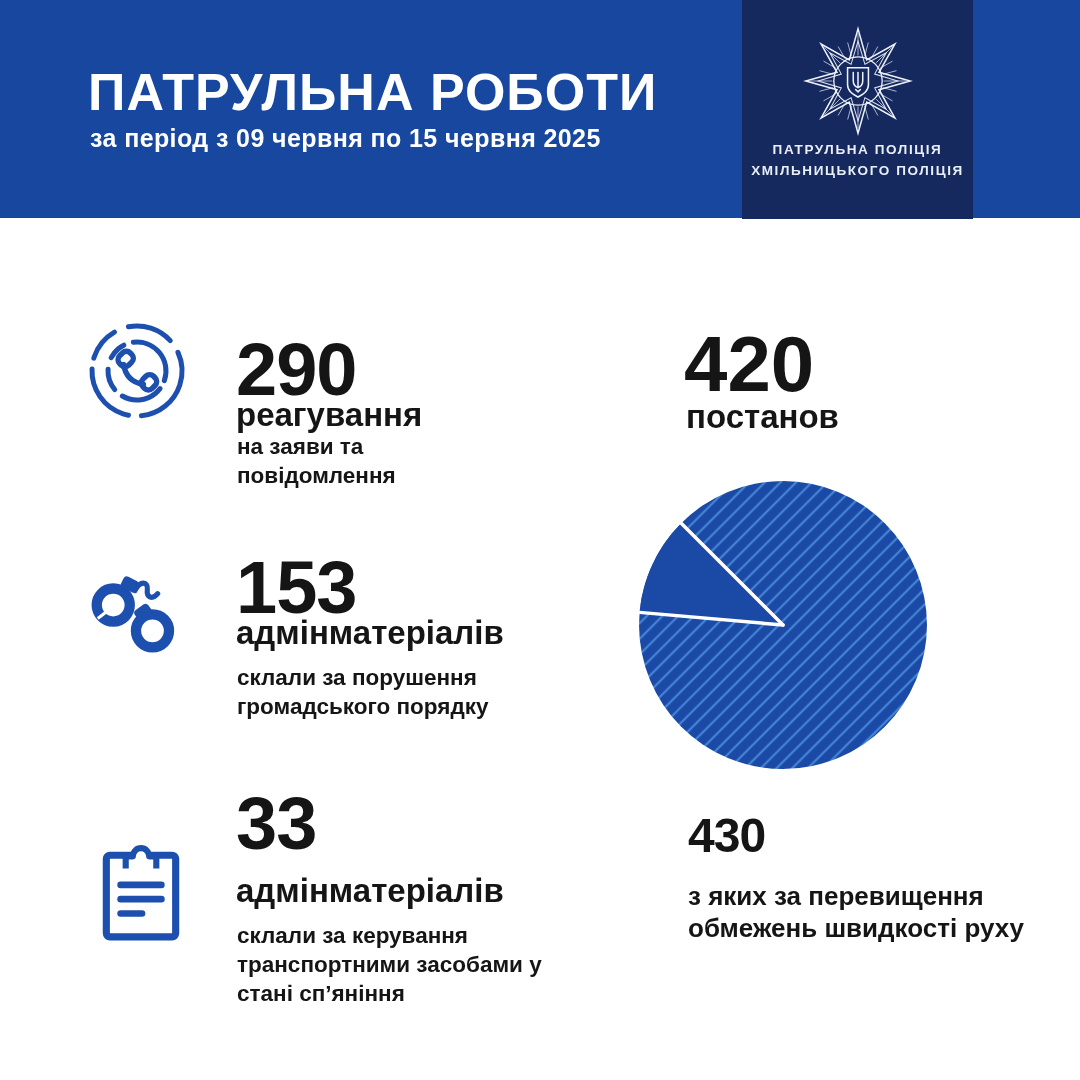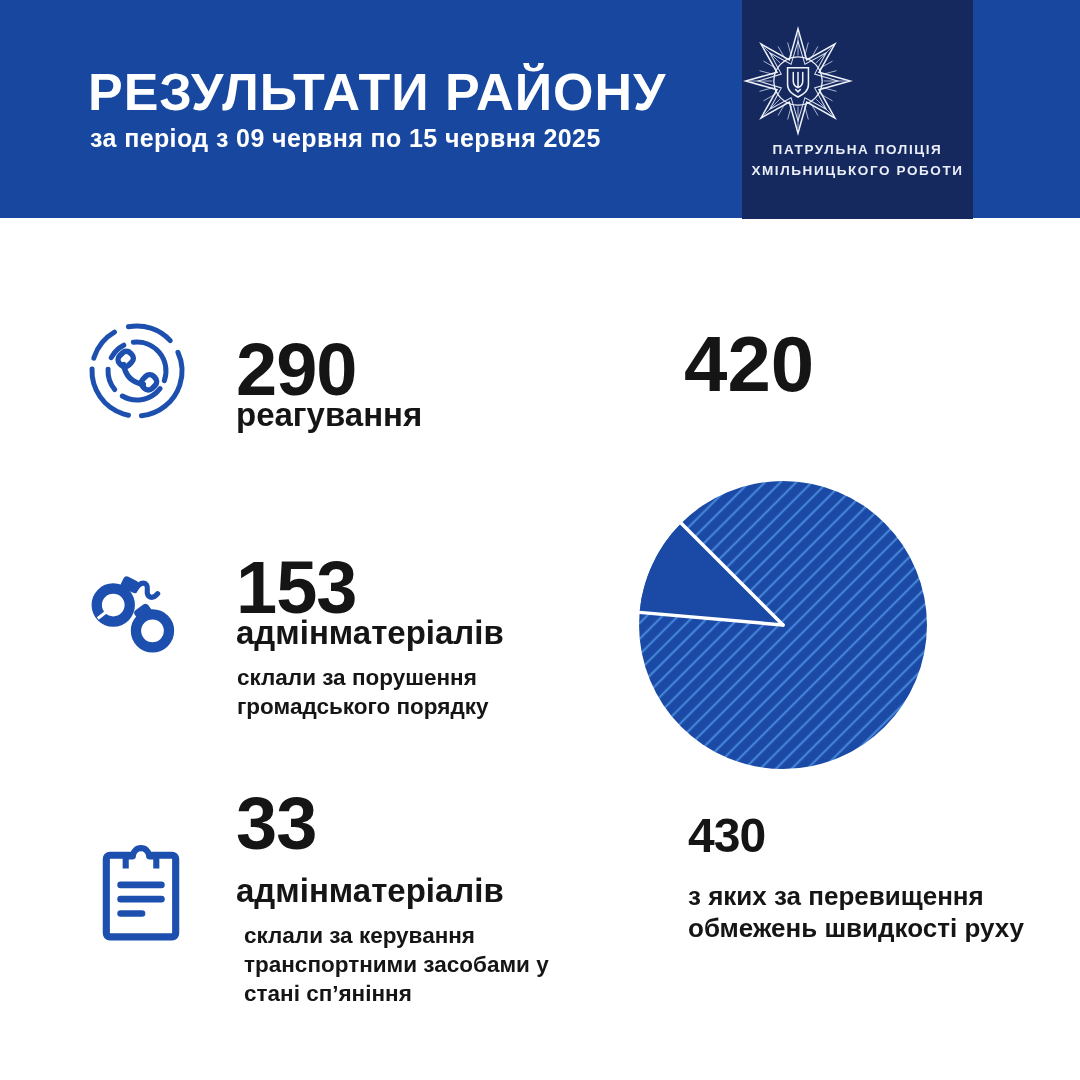--- a/index.html
+++ b/index.html
@@ -25,21 +25,21 @@
   }
   .header-subtitle {
     position: absolute; left: 90px; top: 124px;
     font-size: 25px; font-weight: 700; letter-spacing: 0.4px;
     color: var(--white, #fff);
   }
   .logo-box {
     position: absolute; left: 742px; top: 0;
     width: 231px; height: 219px;
     background: var(--navy, #16295F);
-    display: flex; flex-direction: column; 
+    display: flex; flex-direction: column; align-items: center;
     padding-top: 26px;
   }
   .logo-badge { width: 112px; height: 110px; }
   .logo-line {
     color: #e9eef8; font-weight: 700; text-align: center;
     font-size: 13.5px; letter-spacing: 1.6px; line-height: 1.55;
   }
   .logo-line.first { margin-top: 4px; }
   
   .stat-value {
@@ -58,21 +58,21 @@
     color: var(--text-dark, #151515);
     white-space: pre-line;
   }
   .icon-box { position: absolute; }
   .icon-phone     { left: 86px;  top: 320px; width: 102px; height: 102px; }
   .icon-cuffs     { left: 84px;  top: 572px; width: 106px; height: 95px; }
   .icon-clipboard { left: 101px; top: 840px; width: 80px;  height: 102px; }
 
   .v1 { top: 333px; }  .l1 { top: 396px; }  .s1 { top: 433px; }
   .v2 { top: 551px; }  .l2 { top: 614px; }  .s2 { top: 664px; }
-  .v3 { top: 787px; }  .l3 { top: 872px; }  .s3 { top: 922px; margin-left: 7px; }
+  .v3 { top: 787px; }  .l3 { top: 872px; }  .s3 { top: 922px; }
 
   
   .res-intro {
     position: absolute; left: 686px; top: 288px;
     font-size: 31px; font-weight: 700; color: var(--text-dark, #151515);
   }
   .res-value {
     position: absolute; left: 684px; top: 325px;
     font-size: 78px; font-weight: 700; line-height: 1;
     color: var(--text-dark, #151515); letter-spacing: 0px;
@@ -92,21 +92,21 @@
     font-size: 26px; font-weight: 700; line-height: 1.24;
     color: var(--text-dark, #151515); white-space: pre-line;
   }
 </style>
 </head>
 <body>
 
 <div class="canvas" style="--header-blue: #17479E; --navy: #16295F; --icon-blue: #1D4FAE; --text-dark: #151515; --white: #FFFFFF;">
 
   <div class="header-band">
-    <div class="header-title">РЕЗУЛЬТАТИ РАЙОНУ</div>
+    <div class="header-title">ПАТРУЛЬНА РОБОТИ</div>
     <div class="header-subtitle">за період з 09 червня по 15 червня 2025</div>
   </div>
 
   <div class="logo-box">
     <svg id="badge-svg" class="logo-badge" viewBox="-58 -58 116 116">
         <line x1="27.0" y1="0.0" x2="50.0" y2="0.0" stroke="#dfe6f5" stroke-width="0.9" opacity="0.85"></line>
         <line x1="26.1" y1="-7.0" x2="40.6" y2="-10.9" stroke="#dfe6f5" stroke-width="0.9" opacity="0.85"></line>
         <line x1="23.4" y1="-13.5" x2="36.4" y2="-21.0" stroke="#dfe6f5" stroke-width="0.9" opacity="0.85"></line>
         <line x1="19.1" y1="-19.1" x2="35.4" y2="-35.4" stroke="#dfe6f5" stroke-width="0.9" opacity="0.85"></line>
         <line x1="13.5" y1="-23.4" x2="21.0" y2="-36.4" stroke="#dfe6f5" stroke-width="0.9" opacity="0.85"></line>
@@ -132,36 +132,38 @@
         <path d="M0.0,-55.0L-9.2,-22.2L-38.9,-38.9L-22.2,-9.2L-55.0,-0.0L-22.2,9.2L-38.9,38.9L-9.2,22.2L-0.0,55.0L9.2,22.2L38.9,38.9L22.2,9.2L55.0,0.0L22.2,-9.2L38.9,-38.9L9.2,-22.2Z" fill="none" stroke="#eef2fa" stroke-width="1.6"></path>
         <path d="M0.0,-42.0L-7.3,-17.6L-29.7,-29.7L-17.6,-7.3L-42.0,-0.0L-17.6,7.3L-29.7,29.7L-7.3,17.6L-0.0,42.0L7.3,17.6L29.7,29.7L17.6,7.3L42.0,0.0L17.6,-7.3L29.7,-29.7L7.3,-17.6Z" fill="none" stroke="#eef2fa" stroke-width="1.1" opacity="0.9"></path>
         <circle r="25.5" fill="none" stroke="#eef2fa" stroke-width="1.4"></circle>
         <path d="M-11,-14 h22 v18 c0,7 -6,10 -11,13 c-5,-3 -11,-6 -11,-13 z" fill="#16295F" stroke="#eef2fa" stroke-width="1.6"></path>
         <path d="M0,-9 V7" fill="none" stroke="#eef2fa" stroke-width="1.6" stroke-linecap="round"></path>
         <path d="M-5,-9 V0 C-5,4 -2.5,6.5 0,6.5" fill="none" stroke="#eef2fa" stroke-width="1.6" stroke-linecap="round"></path>
         <path d="M5,-9 V0 C5,4 2.5,6.5 0,6.5" fill="none" stroke="#eef2fa" stroke-width="1.6" stroke-linecap="round"></path>
         <path d="M-2.5,9 L0,11.5 L2.5,9" fill="none" stroke="#eef2fa" stroke-width="1.6" stroke-linecap="round"></path>
       </svg>
     <div class="logo-line first">ПАТРУЛЬНА ПОЛІЦІЯ</div>
-    <div class="logo-line">ХМІЛЬНИЦЬКОГО РОБОТИ</div>
+    <div class="logo-line">ХМІЛЬНИЦЬКОГО ПОЛІЦІЯ</div>
   </div>
 
   <svg class="icon-box icon-phone" viewBox="-51 -51 102 102">
     <g fill="none" stroke="var(--icon-blue, #1D4FAE)">
       <circle r="45" stroke-width="5" stroke-linecap="round" stroke-dasharray="52 13 64 11 34 15 46 14" transform="rotate(18)"></circle>
       <circle r="29" stroke-width="5" stroke-linecap="round" stroke-dasharray="30 9 42 10 22 12 18 10" transform="rotate(-40)"></circle>
       <g transform="rotate(45)" stroke-width="5.5" stroke-linecap="round" stroke-linejoin="round">
         <rect x="-23" y="-8" width="13" height="15" rx="5.5"></rect>
         <rect x="10" y="-8" width="13" height="15" rx="5.5"></rect>
         <path d="M -14,5 Q 0,15 14,5"></path>
       </g>
     </g>
   </svg>
   <div class="stat-value v1">290</div>
   <div class="stat-label l1">реагування</div>
+  <div class="stat-sub s1">на заяви та
+повідомлення</div>
 
   <svg class="icon-box icon-cuffs" viewBox="0 0 102 92">
     <g fill="none" stroke="var(--icon-blue, #1D4FAE)">
       <circle cx="28" cy="32" r="16" stroke-width="10"></circle>
       <circle cx="66" cy="57" r="16" stroke-width="10"></circle>
       <path d="M 49,18 C 54,8 62,9 61,17 C 60,25 66,27 71,21" stroke-width="5" stroke-linecap="round"></path>
     </g>
     <g fill="var(--icon-blue, #1D4FAE)">
       <rect x="36" y="6" width="16" height="12" rx="3.5" transform="rotate(27 44 12)"></rect>
       <rect x="49" y="33" width="16" height="12" rx="3.5" transform="rotate(-36 57 39)"></rect>
@@ -184,20 +186,21 @@
       </g>
     </g>
   </svg>
   <div class="stat-value v3">33</div>
   <div class="stat-label l3">адмінматеріалів</div>
   <div class="stat-sub s3">склали за керування
 транспортними засобами у
 стані сп’яніння</div>
 
   <div class="res-value">420</div>
+  <div class="res-label">постанов</div>
 
   <svg class="pie-wrap" viewBox="0 0 292 292">
     <defs>
       <pattern id="hatch" width="11" height="11" patternUnits="userSpaceOnUse" patternTransform="rotate(-45)">
         <rect id="hatch-bg" width="11" height="11" fill="#1A4AA5"></rect>
         <line id="hatch-line" x1="0" y1="5.5" x2="11" y2="5.5" stroke="#4583D6" stroke-width="2.2"></line>
       </pattern>
     </defs>
     <circle cx="146" cy="146" r="143" fill="url(#hatch)"></circle>
     <path id="pie-wedge" fill="#1A4AA5" d="M146,146 L44.9,44.9 A143,143 0 0 0 3.5,133.5 Z"></path>

